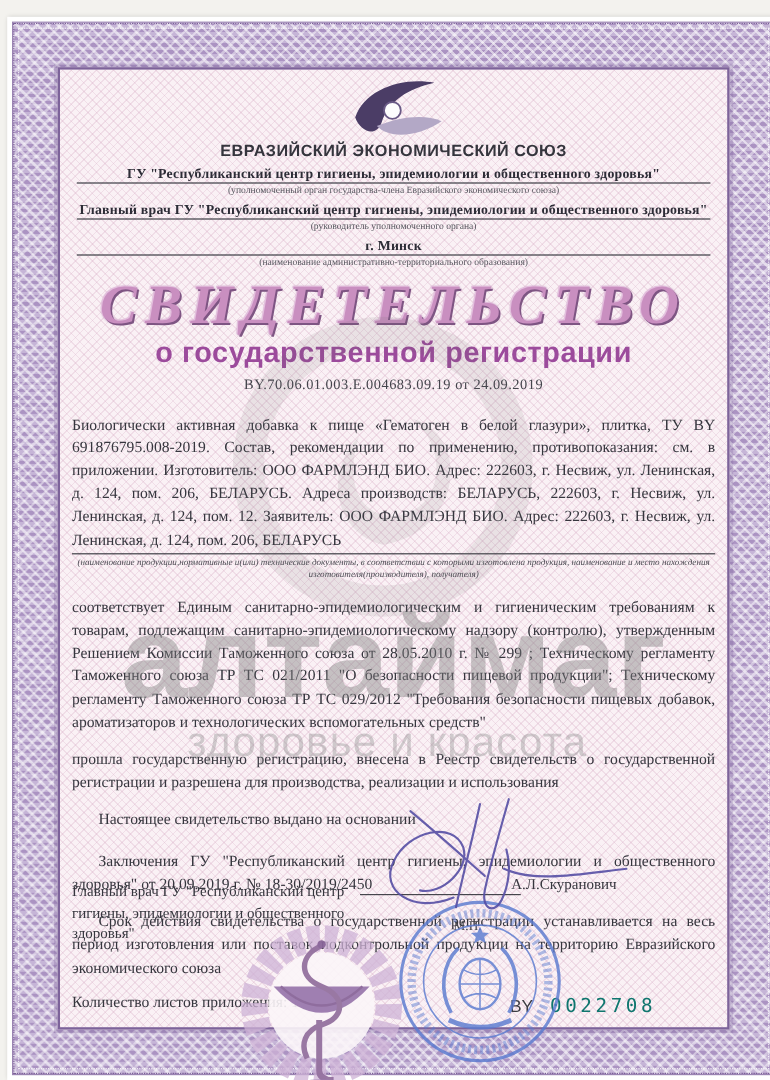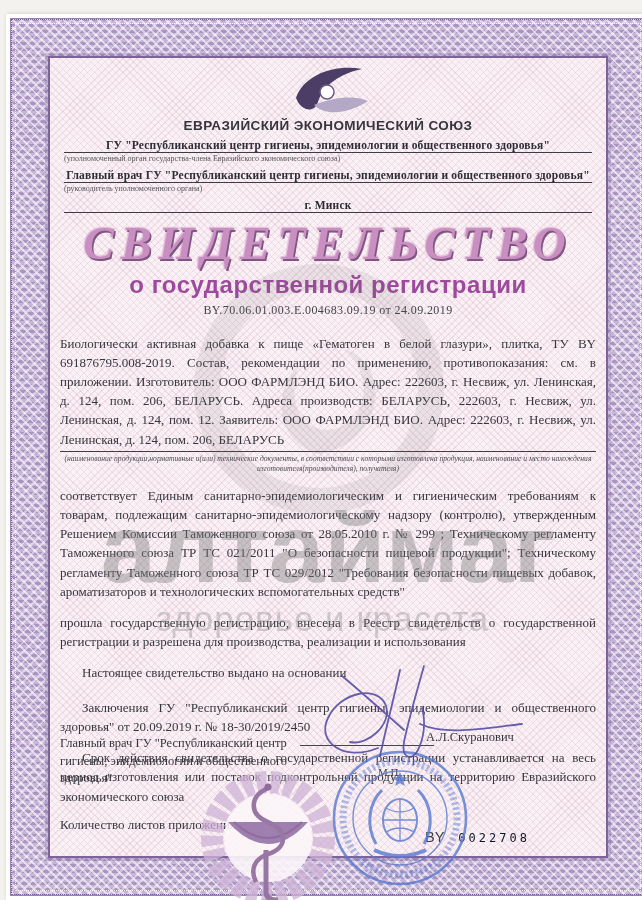--- a/index.html
+++ b/index.html
@@ -42,21 +42,21 @@
   .logo-wrap{text-align:center;margin-top:2px;height:54px;}
   .union-name{
     font-family:"Liberation Sans", sans-serif;font-weight:bold;
     font-size:13.5px;color:#35353d;text-align:center;letter-spacing:.4px;margin-top:2px;
   }
   .fieldgrp{margin:0 4px;}
   .field-line{
     font-weight:bold;font-size:11.5px;color:#2c2c36;text-align:center;
     border-bottom:1px solid #3c3c44;padding-bottom:1px;margin-top:6px;letter-spacing:.2px;
   }
-  .field-caption{font-size:8px;color:#55555d;margin-top:1px;}
+  .field-caption{font-size:8px;color:#55555d;text-align:center;margin-top:1px;}
 
   .doc-title{
     text-align:center;margin-top:8px;
     font-family:"Liberation Serif", serif;font-weight:bold;
     font-size:46px;letter-spacing:7px;line-height:1.0;
     color:#c98fc0;
     text-shadow:1.5px 1.5px 0 #7e5583,-1px -1px 0 #e3bfdd,0 0 2px #a670a6;
     font-style:italic;
   }
   .doc-subtitle{
@@ -85,21 +85,21 @@
   .signer-name{position:absolute;left:420px;top:716px;font-size:12.5px;color:#36363e;z-index:3;}
   .seal-mark{position:absolute;left:372px;top:752px;font-size:11px;color:#3f3f46;z-index:3;}
 
   .signature-svg{position:absolute;left:276px;top:648px;z-index:6;pointer-events:none;}
   .rosette-svg{position:absolute;left:188px;top:752px;z-index:4;pointer-events:none;}
   .stamp-svg{position:absolute;left:322px;top:732px;z-index:5;pointer-events:none;}
 
   .serial{position:absolute;left:419px;top:814px;z-index:4;white-space:nowrap;}
   .serial .prefix{font-family:"Liberation Sans", sans-serif;font-size:14.5px;color:#3c3c42;}
   .serial .digits{
-    font-family:"DejaVu Sans Mono", monospace;font-size:12px;color:#0f172a;
+    font-family:"DejaVu Sans Mono", monospace;font-size:16px;color:#0f766e;
     letter-spacing:3px;margin-left:14px;
   }
 
   
   .wm{position:absolute;z-index:7;pointer-events:none;color:#7e7e7e;}
   .wm-brand{
     left:0;top:487px;width:100%;text-align:center;
     font-family:"Liberation Sans", sans-serif;font-weight:bold;
     font-size:96px;line-height:1;opacity:.42;letter-spacing:0px;
     transform:scaleX(1.04);
@@ -128,20 +128,21 @@
       </div>
 
       <div class="union-name">ЕВРАЗИЙСКИЙ ЭКОНОМИЧЕСКИЙ СОЮЗ</div>
 
       <div class="fieldgrp">
         <div class="field-line">ГУ "Республиканский центр гигиены, эпидемиологии и общественного здоровья"</div>
         <div class="field-caption">(уполномоченный орган государства-члена Евразийского экономического союза)</div>
         <div class="field-line">Главный врач ГУ "Республиканский центр гигиены, эпидемиологии и общественного здоровья"</div>
         <div class="field-caption">(руководитель уполномоченного органа)</div>
         <div class="field-line">г. Минск</div>
+        <div class="field-caption">(наименование административно-территориального образования)</div>
       </div>
 
       <div class="doc-title">СВИДЕТЕЛЬСТВО</div>
       <div class="doc-subtitle">о государственной регистрации</div>
       <div class="doc-number">BY.70.06.01.003.Е.004683.09.19 от 24.09.2019</div>
 
       <div class="body-par">Биологически активная добавка к пище «Гематоген в белой глазури», плитка, ТУ BY 691876795.008-2019. Состав, рекомендации по применению, противопоказания: см. в приложении. Изготовитель: ООО ФАРМЛЭНД БИО. Адрес: 222603, г. Несвиж, ул. Ленинская, д. 124, пом. 206, БЕЛАРУСЬ. Адреса производств: БЕЛАРУСЬ, 222603, г. Несвиж, ул. Ленинская, д. 124, пом. 12. Заявитель: ООО ФАРМЛЭНД БИО. Адрес: 222603, г. Несвиж, ул. Ленинская, д. 124, пом. 206, БЕЛАРУСЬ</div>
       <hr class="product-rule">
       <div class="fine-caption">(наименование продукции,нормативные и(или) технические документы, в соответствии с которыми изготовлена продукция, наименование и место нахождения изготовителя(производителя), получателя)</div>
 

